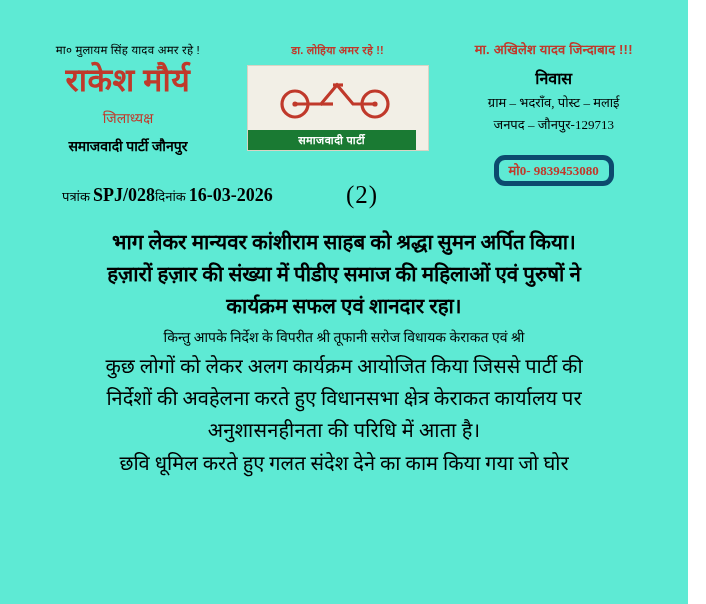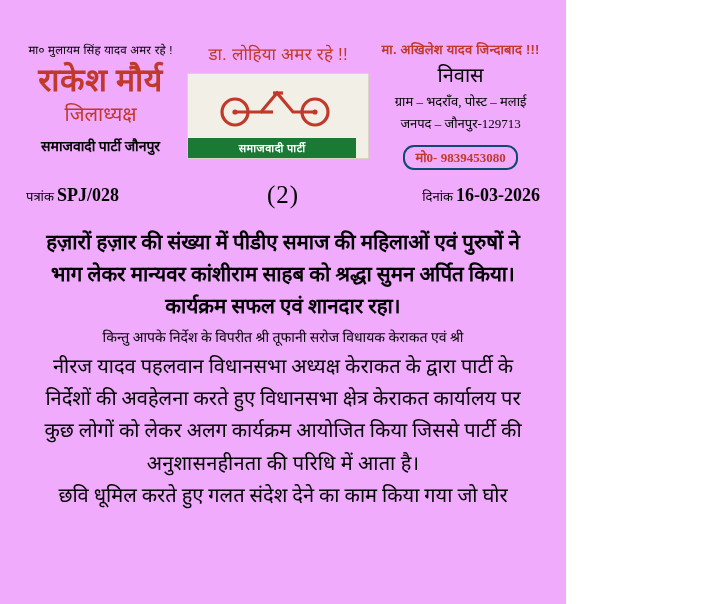--- a/index.html
+++ b/index.html
@@ -9,23 +9,23 @@
   }
   body {
     width: 706px;
     height: 604px;
     font-family: "Liberation Serif", serif;
     color: #000000;
     overflow: hidden;
   }
   .page {
     position: relative;
-    width: 566px;
+    width: 688px;
     height: 604px;
-    background: #f0abfc;
+    background: #5eead4;
     box-sizing: border-box;
   }
 
   
   .letterhead {
     position: relative;
     height: 175px;
     padding: 14px 14px 0 14px;
     box-sizing: border-box;
     display: flex;
@@ -51,40 +51,40 @@
   }
   .lh-left .name {
     font-size: 32px;
     font-weight: bold;
     color: #c0392b;
     line-height: 1.05;
     margin-top: 7px;
     letter-spacing: .5px;
   }
   .lh-left .desig {
-    font-size: 20px;
-    color: #c0392b;
-    margin-top: 2px;
+    font-size: 14px;
+    color: #c0392b;
+    margin-top: 10px;
   }
   .lh-left .party {
     font-size: 14px;
     color: #000000;
     margin-top: 9px;
     font-weight: 600;
   }
 
   .lh-center {
     width: 195px;
     text-align: center;
     padding-top: 28px;
   }
   .lh-center .slogan {
     color: #c0392b;
-    font-size: 17px;
-    font-weight: normal;
+    font-size: 11px;
+    font-weight: bold;
   }
   .logo-box {
     margin: 8px auto 0 auto;
     width: 180px;
     height: 84px;
     background: #f2efe6;
     border: 1px solid #d9d4c4;
     position: relative;
     overflow: hidden;
   }
@@ -112,52 +112,52 @@
     width: 245px;
     text-align: center;
     padding-top: 26px;
   }
   .lh-right .slogan {
     color: #c0392b;
     font-size: 13px;
     font-weight: bold;
   }
   .lh-right .addr-title {
-    font-size: 20px;
-    margin-top: 3px;
-    color: #000000;
-    font-weight: 400;
+    font-size: 16px;
+    margin-top: 9px;
+    color: #000000;
+    font-weight: 700;
   }
   .lh-right .addr-line {
     font-size: 13px;
     margin-top: 4px;
     color: #000000;
   }
   .lh-right .phone {
     display: inline-block;
-    margin-top: 13px;
+    margin-top: 22px;
     padding: 1px 10px 2px 10px;
-    border: 2px solid #0c4a6e;
+    border: 5px solid #0c4a6e;
     border-radius: 11px;
     color: #c0392b;
     font-size: 13px;
     font-weight: 600;
     white-space: nowrap;
   }
 
   
   .meta-row {
     position: relative;
     height: 40px;
     padding: 0 26px;
     box-sizing: border-box;
     display: flex;
     align-items: center;
-    justify-content: space-between;
     font-size: 15px;
+    margin-left: 36px;
   }
   .meta-label {
     font-size: 13px;
   }
   .meta-value {
     font-size: 18px;
     font-weight: 600;
     margin-left: 3px;
   }
   .page-number {
@@ -250,29 +250,28 @@
     </div>
     <div class="page-number">(2)</div>
     <div>
       <span class="meta-label">दिनांक</span><span class="meta-value">16-03-2026</span>
     </div>
   </div>
 
   <div class="body-text">
 
     <div class="para-bold">
+      <span class="ln">भाग लेकर मान्यवर कांशीराम साहब को श्रद्धा सुमन अर्पित किया।</span>
       <span class="ln">हज़ारों हज़ार की संख्या में पीडीए समाज की महिलाओं एवं पुरुषों ने</span>
-      <span class="ln">भाग लेकर मान्यवर कांशीराम साहब को श्रद्धा सुमन अर्पित किया।</span>
       <span class="ln">कार्यक्रम सफल एवं शानदार रहा।</span>
     </div>
 
     <div class="para-main">
       <span class="ln first">किन्तु आपके निर्देश के विपरीत श्री तूफानी सरोज विधायक केराकत एवं श्री</span>
-      <span class="ln">नीरज यादव पहलवान विधानसभा अध्यक्ष केराकत के द्वारा पार्टी के</span>
+      <span class="ln">कुछ लोगों को लेकर अलग कार्यक्रम आयोजित किया जिससे पार्टी की</span>
       <span class="ln">निर्देशों की अवहेलना करते हुए विधानसभा क्षेत्र केराकत कार्यालय पर</span>
-      <span class="ln">कुछ लोगों को लेकर अलग कार्यक्रम आयोजित किया जिससे पार्टी की</span>
       <span class="ln last">अनुशासनहीनता की परिधि में आता है।</span>
       <span class="ln">छवि धूमिल करते हुए गलत संदेश देने का काम किया गया जो घोर</span>
     </div>
 
   </div>
 
 </div>
 
 </body></html>

